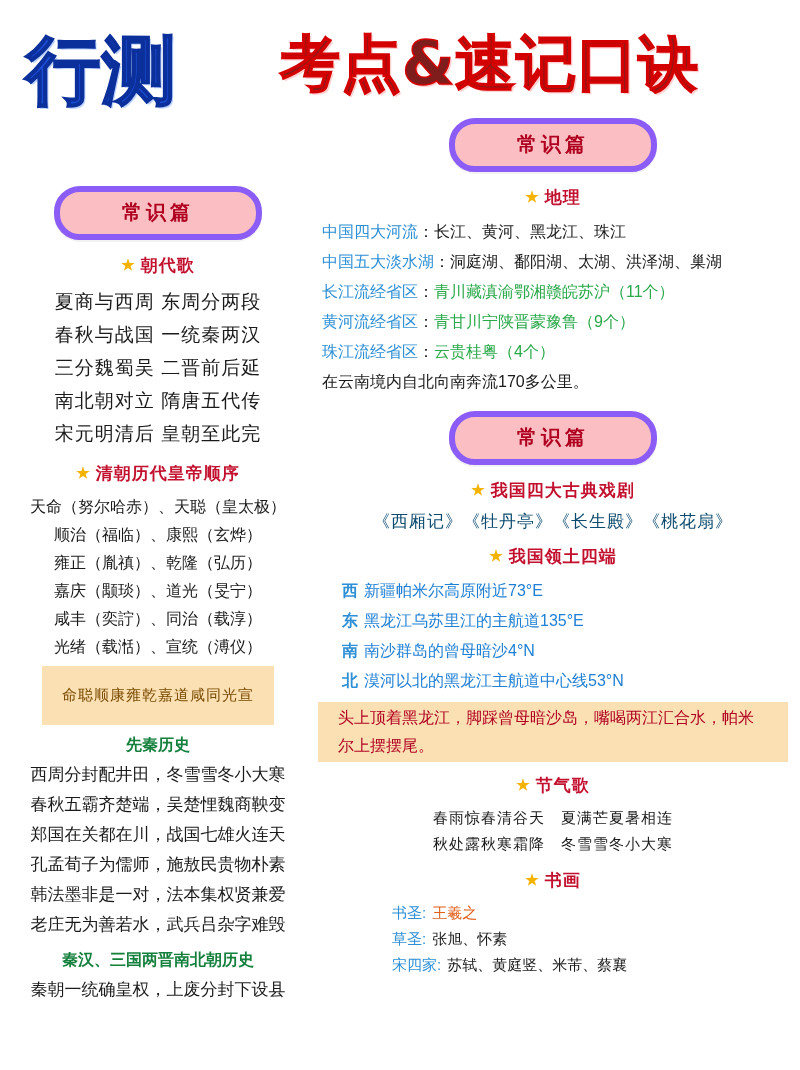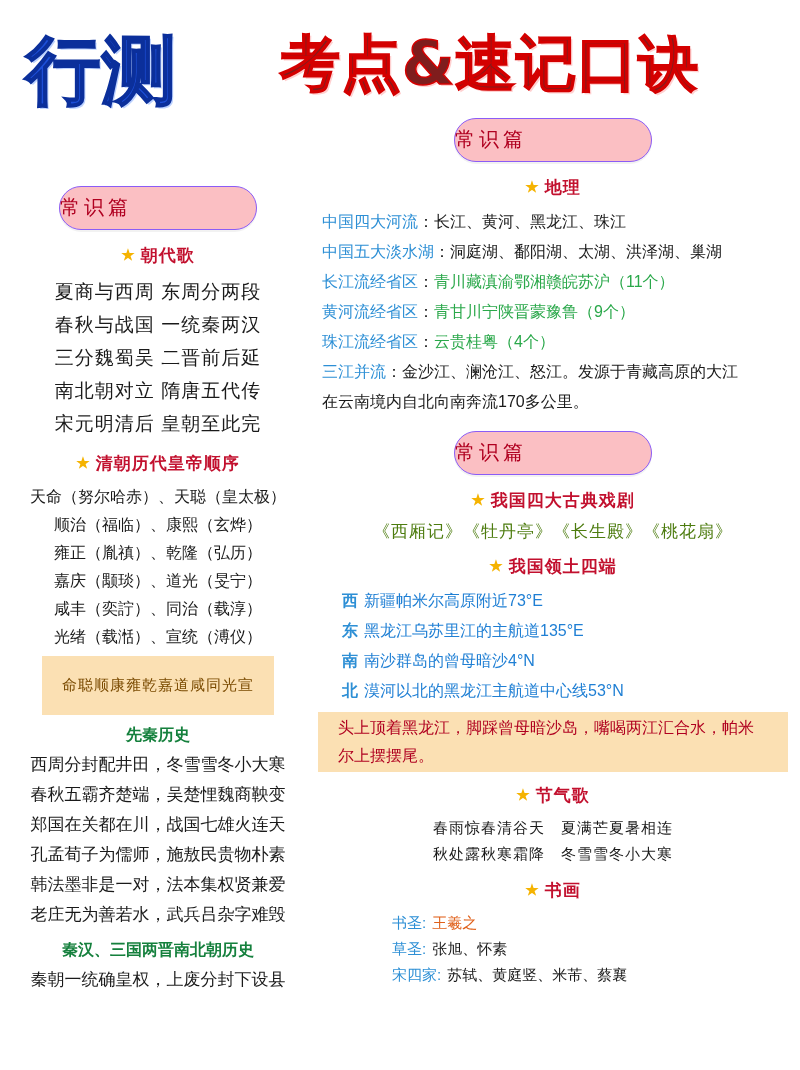--- a/index.html
+++ b/index.html
@@ -70,25 +70,26 @@
     left: 312px;
     top: 0px;
     width: 482px;
   }
 
   
   .pill {
     display: block;
     margin: 0 auto 14px auto;
     background: #fbbfc3;
-    border: 1px solid #8b5cf6;
+    border: 6px solid #8b5cf6;
     border-radius: 26px;
     color: #b00020;
-    font-weight: normal;
+    font-weight: bold;
     font-size: 20px;
+    text-align: center;
     padding: 7px 0 8px 0;
     letter-spacing: 4px;
     box-shadow: 0 2px 0 rgba(0,0,0,0.05);
   }
   .pill-left { width: 196px; }
   .pill-right { width: 196px; }
 
   
   .sec-head {
     text-align: center;
@@ -151,21 +152,21 @@
     color: #1a1a1a;
     padding-left: 10px;
   }
   .lbl-blue { color: #2d8fd5; }
   .val-green { color: #2aa84a; }
   .val-dark { color: #1a1a1a; }
 
   .opera-line {
     text-align: center;
     font-size: 17px;
-    color: #4d7c0f;
+    color: #0c4a6e;
     margin: 4px 0 2px 0;
     letter-spacing: 1px;
   }
 
   .dir-row {
     font-size: 16px;
     line-height: 30px;
     padding-left: 30px;
     color: #1a1a1a;
   }
@@ -275,23 +276,20 @@
         </div>
         <div class="geo-row">
           <span class="lbl-blue">长江流经省区</span><span>：</span><span class="val-green">青川藏滇渝鄂湘赣皖苏沪（11个）</span>
         </div>
         <div class="geo-row">
           <span class="lbl-blue">黄河流经省区</span><span>：</span><span class="val-green">青甘川宁陕晋蒙豫鲁（9个）</span>
         </div>
         <div class="geo-row">
           <span class="lbl-blue">珠江流经省区</span><span>：</span><span class="val-green">云贵桂粤（4个）</span>
         </div>
-        <div class="geo-row">
-          <span class="lbl-blue">三江并流</span><span>：</span><span class="val-dark">金沙江、澜沧江、怒江。发源于青藏高原的大江</span>
-        </div>
         <div class="geo-row">在云南境内自北向南奔流170多公里。</div>
       </div>
 
       <div class="spacer-14"></div>
 
       <div class="pill pill-right">常识篇</div>
 
       <div class="sec-head">
         <span class="star">★</span><span>我国四大古典戏剧</span>
       </div>

